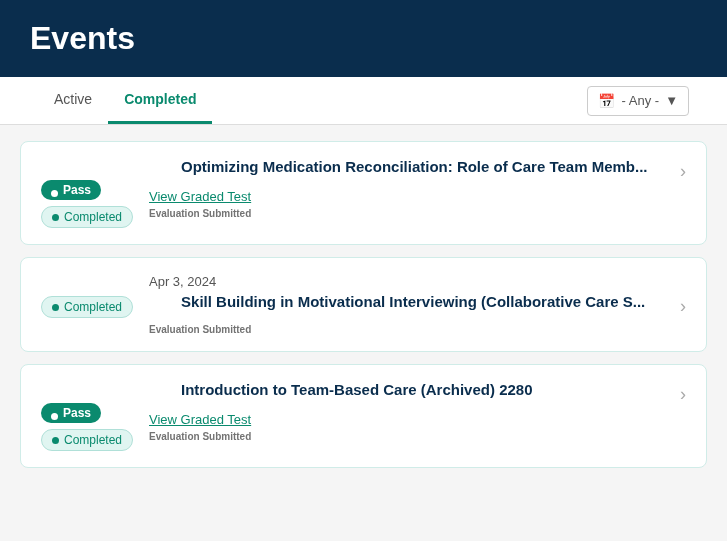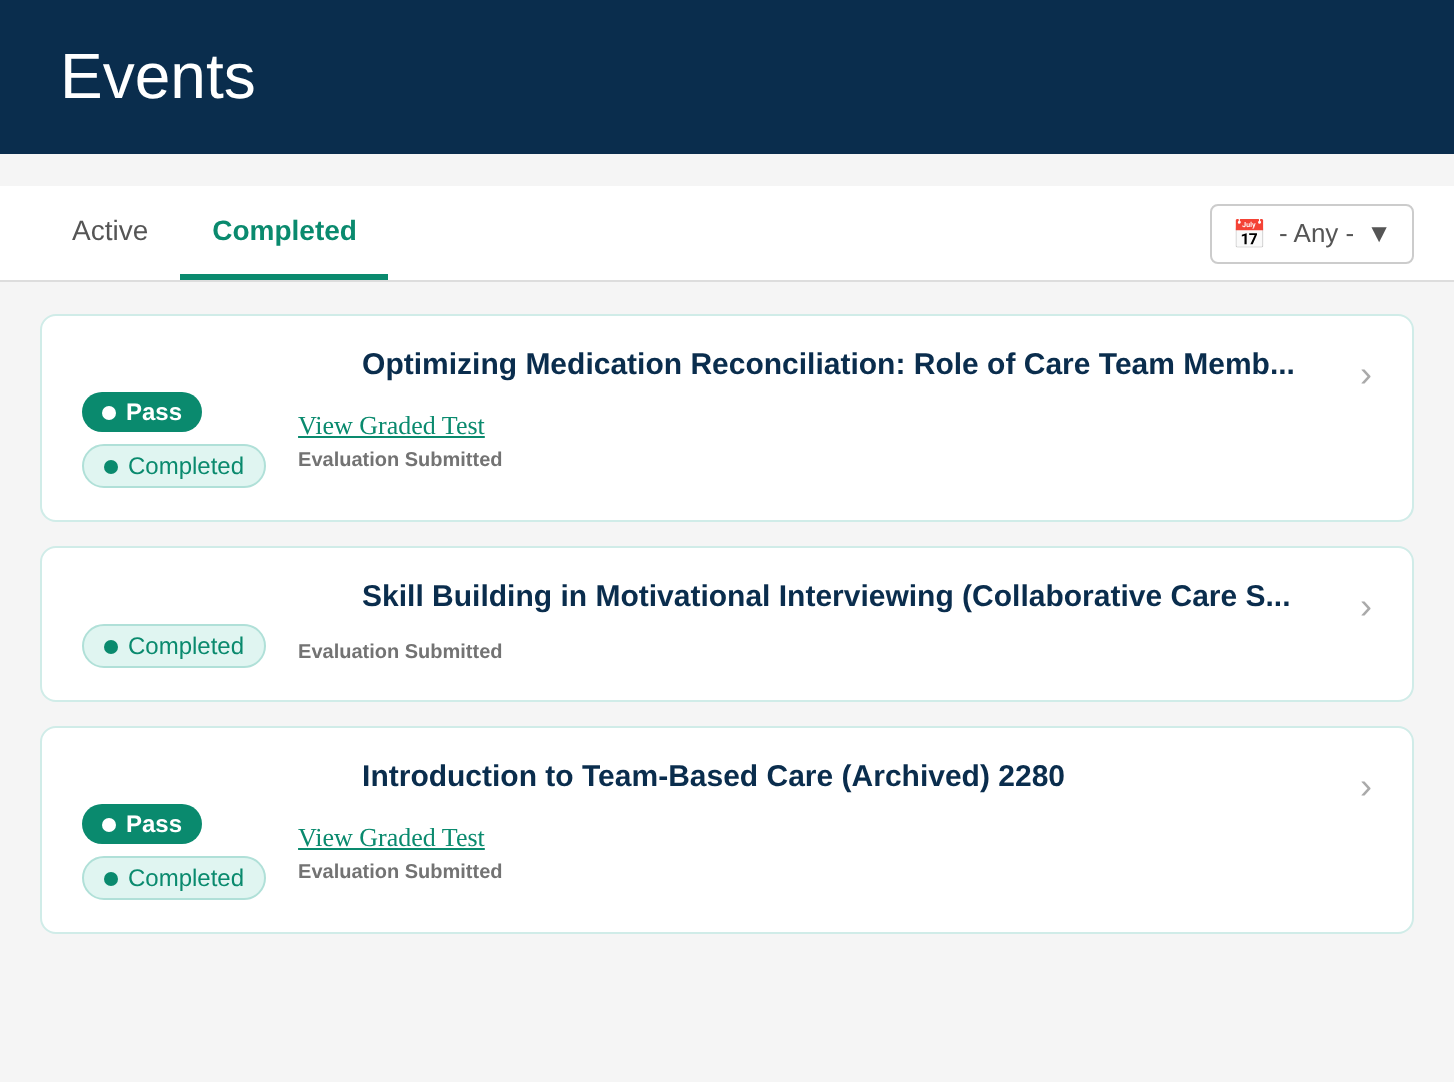--- a/index.html
+++ b/index.html
@@ -10,31 +10,30 @@
       min-height: 541px;
     }
 
     .header {
       background: #0a2d4d;
       padding: 20px 30px;
     }
     .header h1 {
       color: white;
       font-size: 32px;
-      font-weight: 400;
+      font-weight: 700;
     }
 
     .tabs-bar {
       background: #ffffff;
       border-bottom: 1px solid #ddd;
       display: flex;
       align-items: center;
-      padding: 0 20px;
+      padding: 0 38px;
       justify-content: space-between;
-      margin-top: 16px;
     }
 
     .tabs {
       display: flex;
       gap: 0;
     }
 
     .tab {
       padding: 14px 16px;
       font-size: 14px;
@@ -97,21 +96,21 @@
     .event-title {
       font-size: 15px;
       font-weight: 700;
       color: #0a2d4d;
       margin-bottom: 10px;
       margin-left: 32px;
     }
 
     .badge-pass {
       display: inline-flex;
-      align-items: center;
+      align-items: flex-end;
       gap: 5px;
       background: #0a8a6e;
       color: white;
       font-size: 12px;
       font-weight: 600;
       padding: 3px 10px;
       border-radius: 20px;
       width: fit-content;
     }
 
@@ -149,21 +148,20 @@
 
     .view-graded {
       color: #0a8a6e;
       font-size: 13px;
       text-decoration: underline;
       cursor: pointer;
       background: none;
       border: none;
       padding: 0;
       text-align: left;
-      font-family: Liberation Serif, serif;
     }
 
     .eval-submitted {
       font-size: 10px;
       color: #737373;
       font-weight: bold;
     }
 
     .chevron-right {
       color: #aaa;
@@ -238,20 +236,21 @@
 
   <div class="event-card">
     <div class="event-card-inner">
       <div class="badges-col" style="padding-top:22px;">
         <div class="badge-completed">
           <span class="badge-dot"></span>
           <span>Completed</span>
         </div>
       </div>
       <div class="title-and-details">
+        <div class="event-date">Apr 3, 2024</div>
         <div class="event-row">
           <div class="event-title">Skill Building in Motivational Interviewing (Collaborative Care S...</div>
           <span class="chevron-right">›</span>
         </div>
         <div class="event-details">
           <span class="eval-submitted">Evaluation Submitted</span>
         </div>
       </div>
     </div>
   </div>

